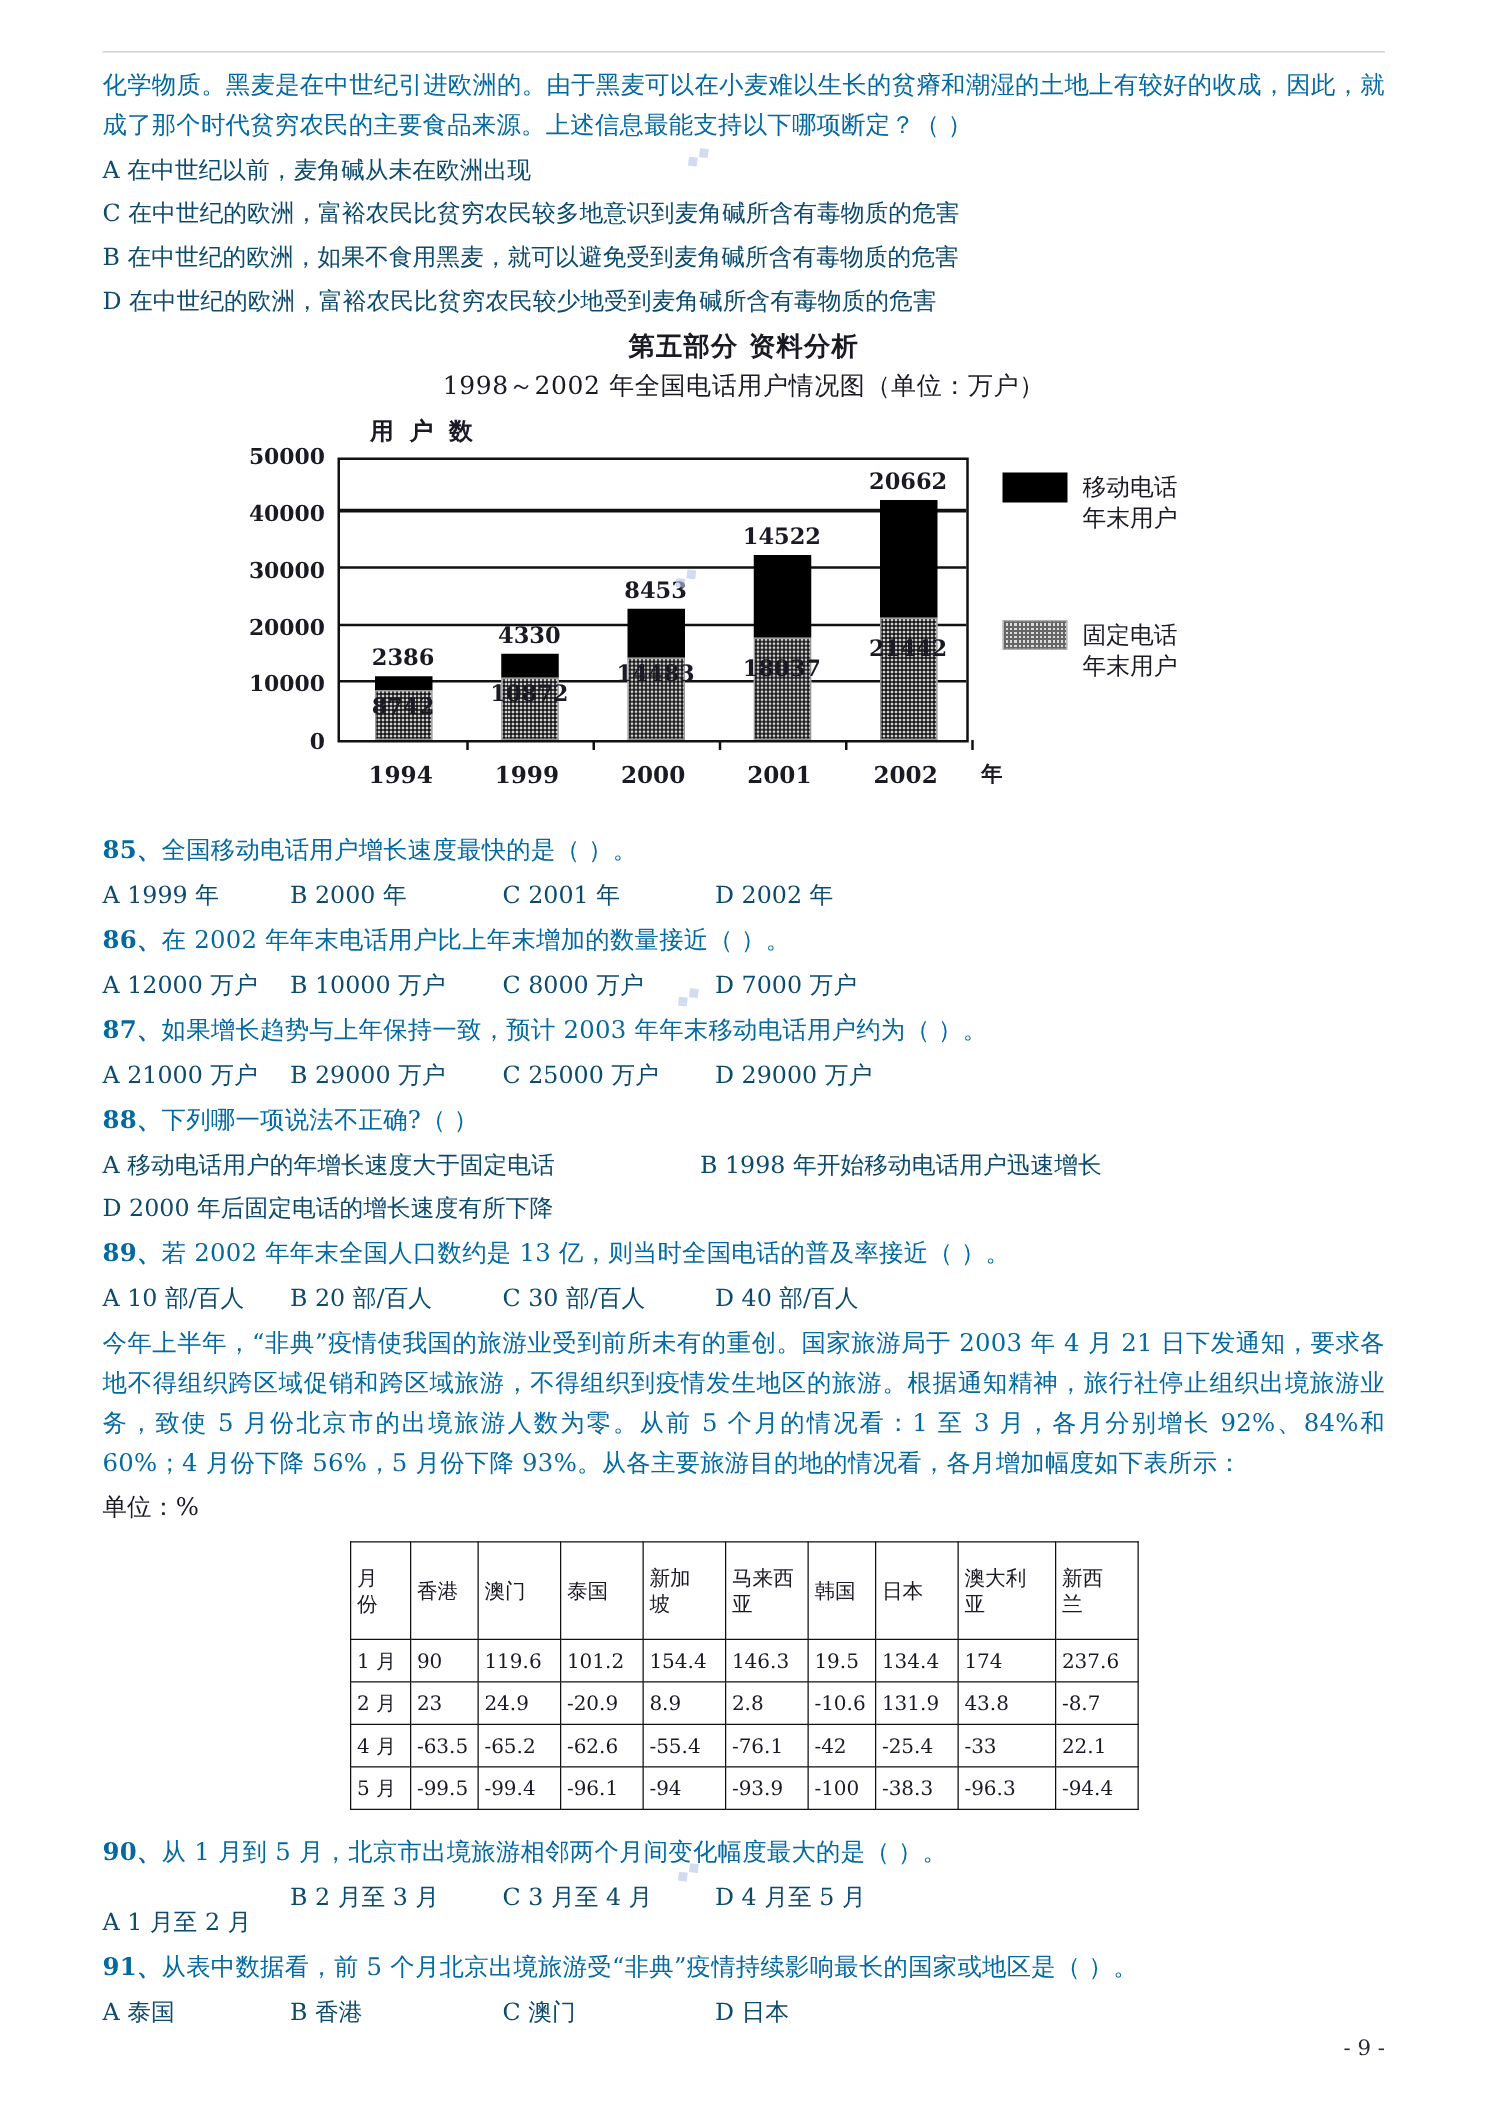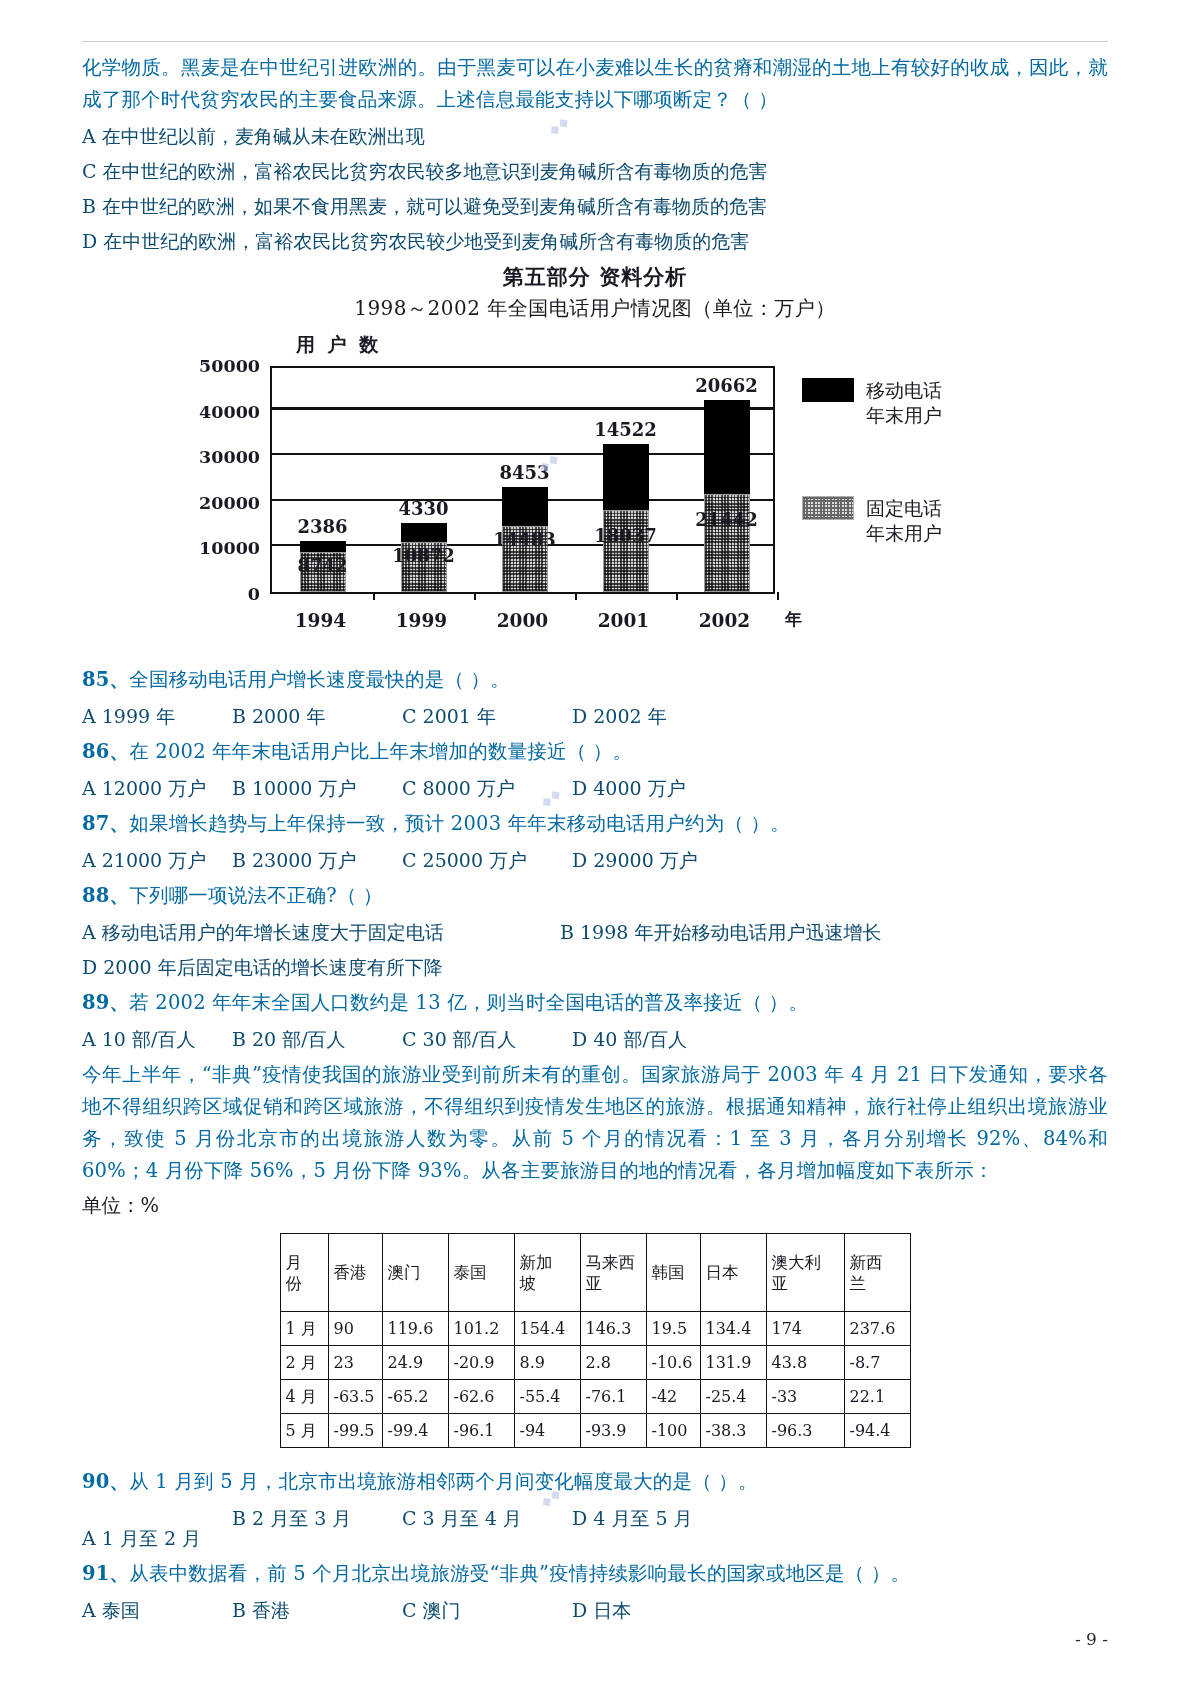--- a/index.html
+++ b/index.html
@@ -329,26 +329,26 @@
           <span style="width: 150px;">A 1999 年</span>
           <span style="width: 170px;">B 2000 年</span>
           <span style="width: 170px;">C 2001 年</span>
           <span style="width: auto;">D 2002 年</span>
         </p>
         <p class="body"><span class="qnum">86、</span><span>在 2002 年年末电话用户比上年末增加的数量接近（          ）。</span></p>
         <p class="opt" style="display: flex;">
           <span style="width: 150px;">A 12000 万户</span>
           <span style="width: 170px;">B 10000 万户</span>
           <span style="width: 170px;">C 8000 万户</span>
-          <span style="width: auto;">D 4000 万户</span>
+          <span style="width: auto;">D 7000 万户</span>
         </p>
         <p class="body"><span class="qnum">87、</span><span>如果增长趋势与上年保持一致，预计 2003 年年末移动电话用户约为（          ）。</span></p>
         <p class="opt" style="display: flex;">
           <span style="width: 150px;">A 21000 万户</span>
-          <span style="width: 170px;">B 23000 万户</span>
+          <span style="width: 170px;">B 29000 万户</span>
           <span style="width: 170px;">C 25000 万户</span>
           <span style="width: auto;">D 29000 万户</span>
         </p>
         <p class="body"><span class="qnum">88、</span><span>下列哪一项说法不正确?（          ）</span></p>
         <p class="opt" style="display: flex;">
           <span style="width: 478px;">A  移动电话用户的年增长速度大于固定电话</span>
           <span>B 1998 年开始移动电话用户迅速增长</span>
         </p>
         <p class="opt" style="display: flex;">
           <span>D 2000 年后固定电话的增长速度有所下降</span>

